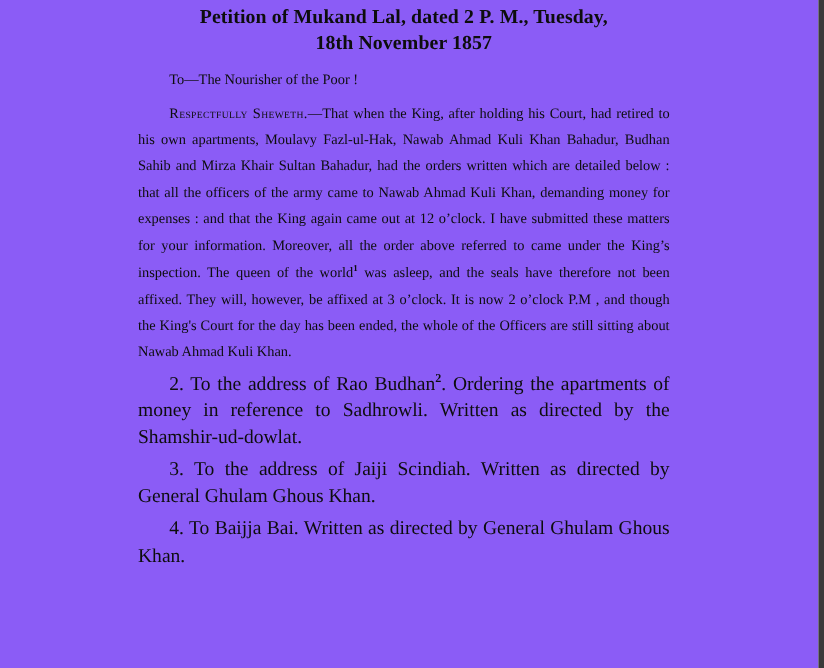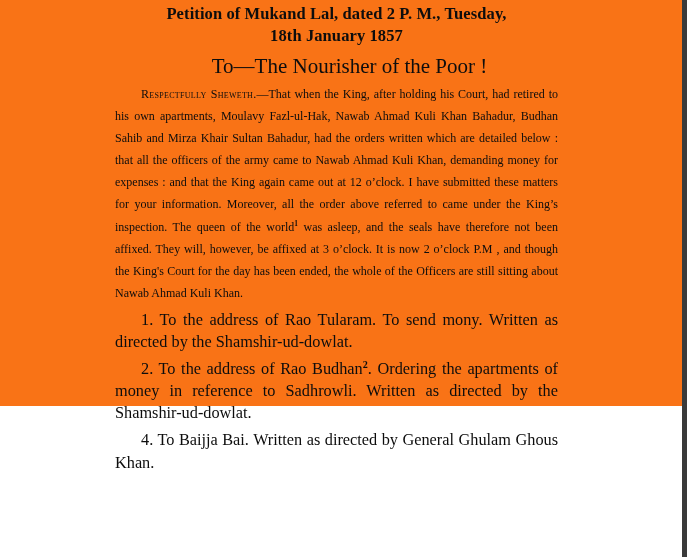--- a/index.html
+++ b/index.html
@@ -25,22 +25,22 @@
     width: 5px;
     height: 557px;
     background: #3a3a3a;
   }
 
   .page {
     position: absolute;
     left: 0;
     top: 0;
     width: 682px;
-    height: 406px;
-    background: #f97316;
+    height: 557px;
+    background: #8b5cf6;
   }
 
   .content {
     position: absolute;
     left: 115px;
     top: 0;
     width: 443px;
   }
 
   
@@ -55,24 +55,23 @@
   }
   .doc-title .line2 {
     display: block;
   }
 
   
   .salutation {
     margin: 0;
     padding-top: 9px;
     padding-left: 26px;
-    font-size: 21px;
+    font-size: 12px;
     line-height: 22px;
     white-space: nowrap;
-    text-align: center;
   }
 
   
   .para {
     margin: 0;
     padding-top: 6px;
     text-align: justify;
     text-justify: inter-word;
     font-size: 12px;
     line-height: 22.1px;
@@ -106,37 +105,37 @@
   }
 </style>
 </head>
 <body>
 
 <div class="page">
   <div class="content">
 
     <h1 class="doc-title">
       <span>Petition of Mukand Lal, dated 2 P. M., Tuesday,</span>
-      <span class="line2">18th January 1857</span>
+      <span class="line2">18th November 1857</span>
     </h1>
 
     <p class="salutation">To—The Nourisher of the Poor !</p>
 
     <p class="para">
       <span class="smallcaps">Respectfully Sheweth.</span><span>—That when the King, after holding his Court, had retired to his own apartments, Moulavy Fazl-ul-Hak, Nawab Ahmad Kuli Khan Bahadur, Budhan Sahib and Mirza Khair Sultan Bahadur, had the orders written which are detailed below : that all the officers of the army came to Nawab Ahmad Kuli Khan, demanding money for expenses : and that the King again came out at 12 o’clock.  I have submitted these matters for your information.  Moreover, all the order above referred to came under the King’s inspection.  The queen of the world</span><sup>1</sup><span> was asleep, and the seals have therefore not been affixed.  They will, however, be affixed at 3 o’clock.  It is now 2 o’clock P.M , and though the King's Court for the day has been ended, the whole of the Officers are still sitting about Nawab Ahmad Kuli Khan.</span>
     </p>
 
-    <p class="item">
-      <span class="num">1.</span><span>  To the address of Rao Tularam.  To send mony. Written as directed by the Shamshir-ud-dowlat.</span><sup></sup><span></span>
-    </p>
 
     <p class="item">
       <span class="num">2.</span><span>  To the address of Rao Budhan</span><sup>2</sup><span>. Ordering the apartments of money in reference to Sadhrowli.  Written as directed by the Shamshir-ud-dowlat.</span>
     </p>
 
+    <p class="item">
+      <span class="num">3.</span><span>  To the address of Jaiji Scindiah.  Written as directed by General Ghulam Ghous Khan.</span><sup></sup><span></span>
+    </p>
 
     <p class="item">
       <span class="num">4.</span><span>  To Baijja Bai. Written as directed by General Ghulam Ghous  Khan.</span><sup></sup><span></span>
     </p>
 
   </div>
 </div>
 
 <div class="scan-edge"></div>
 

